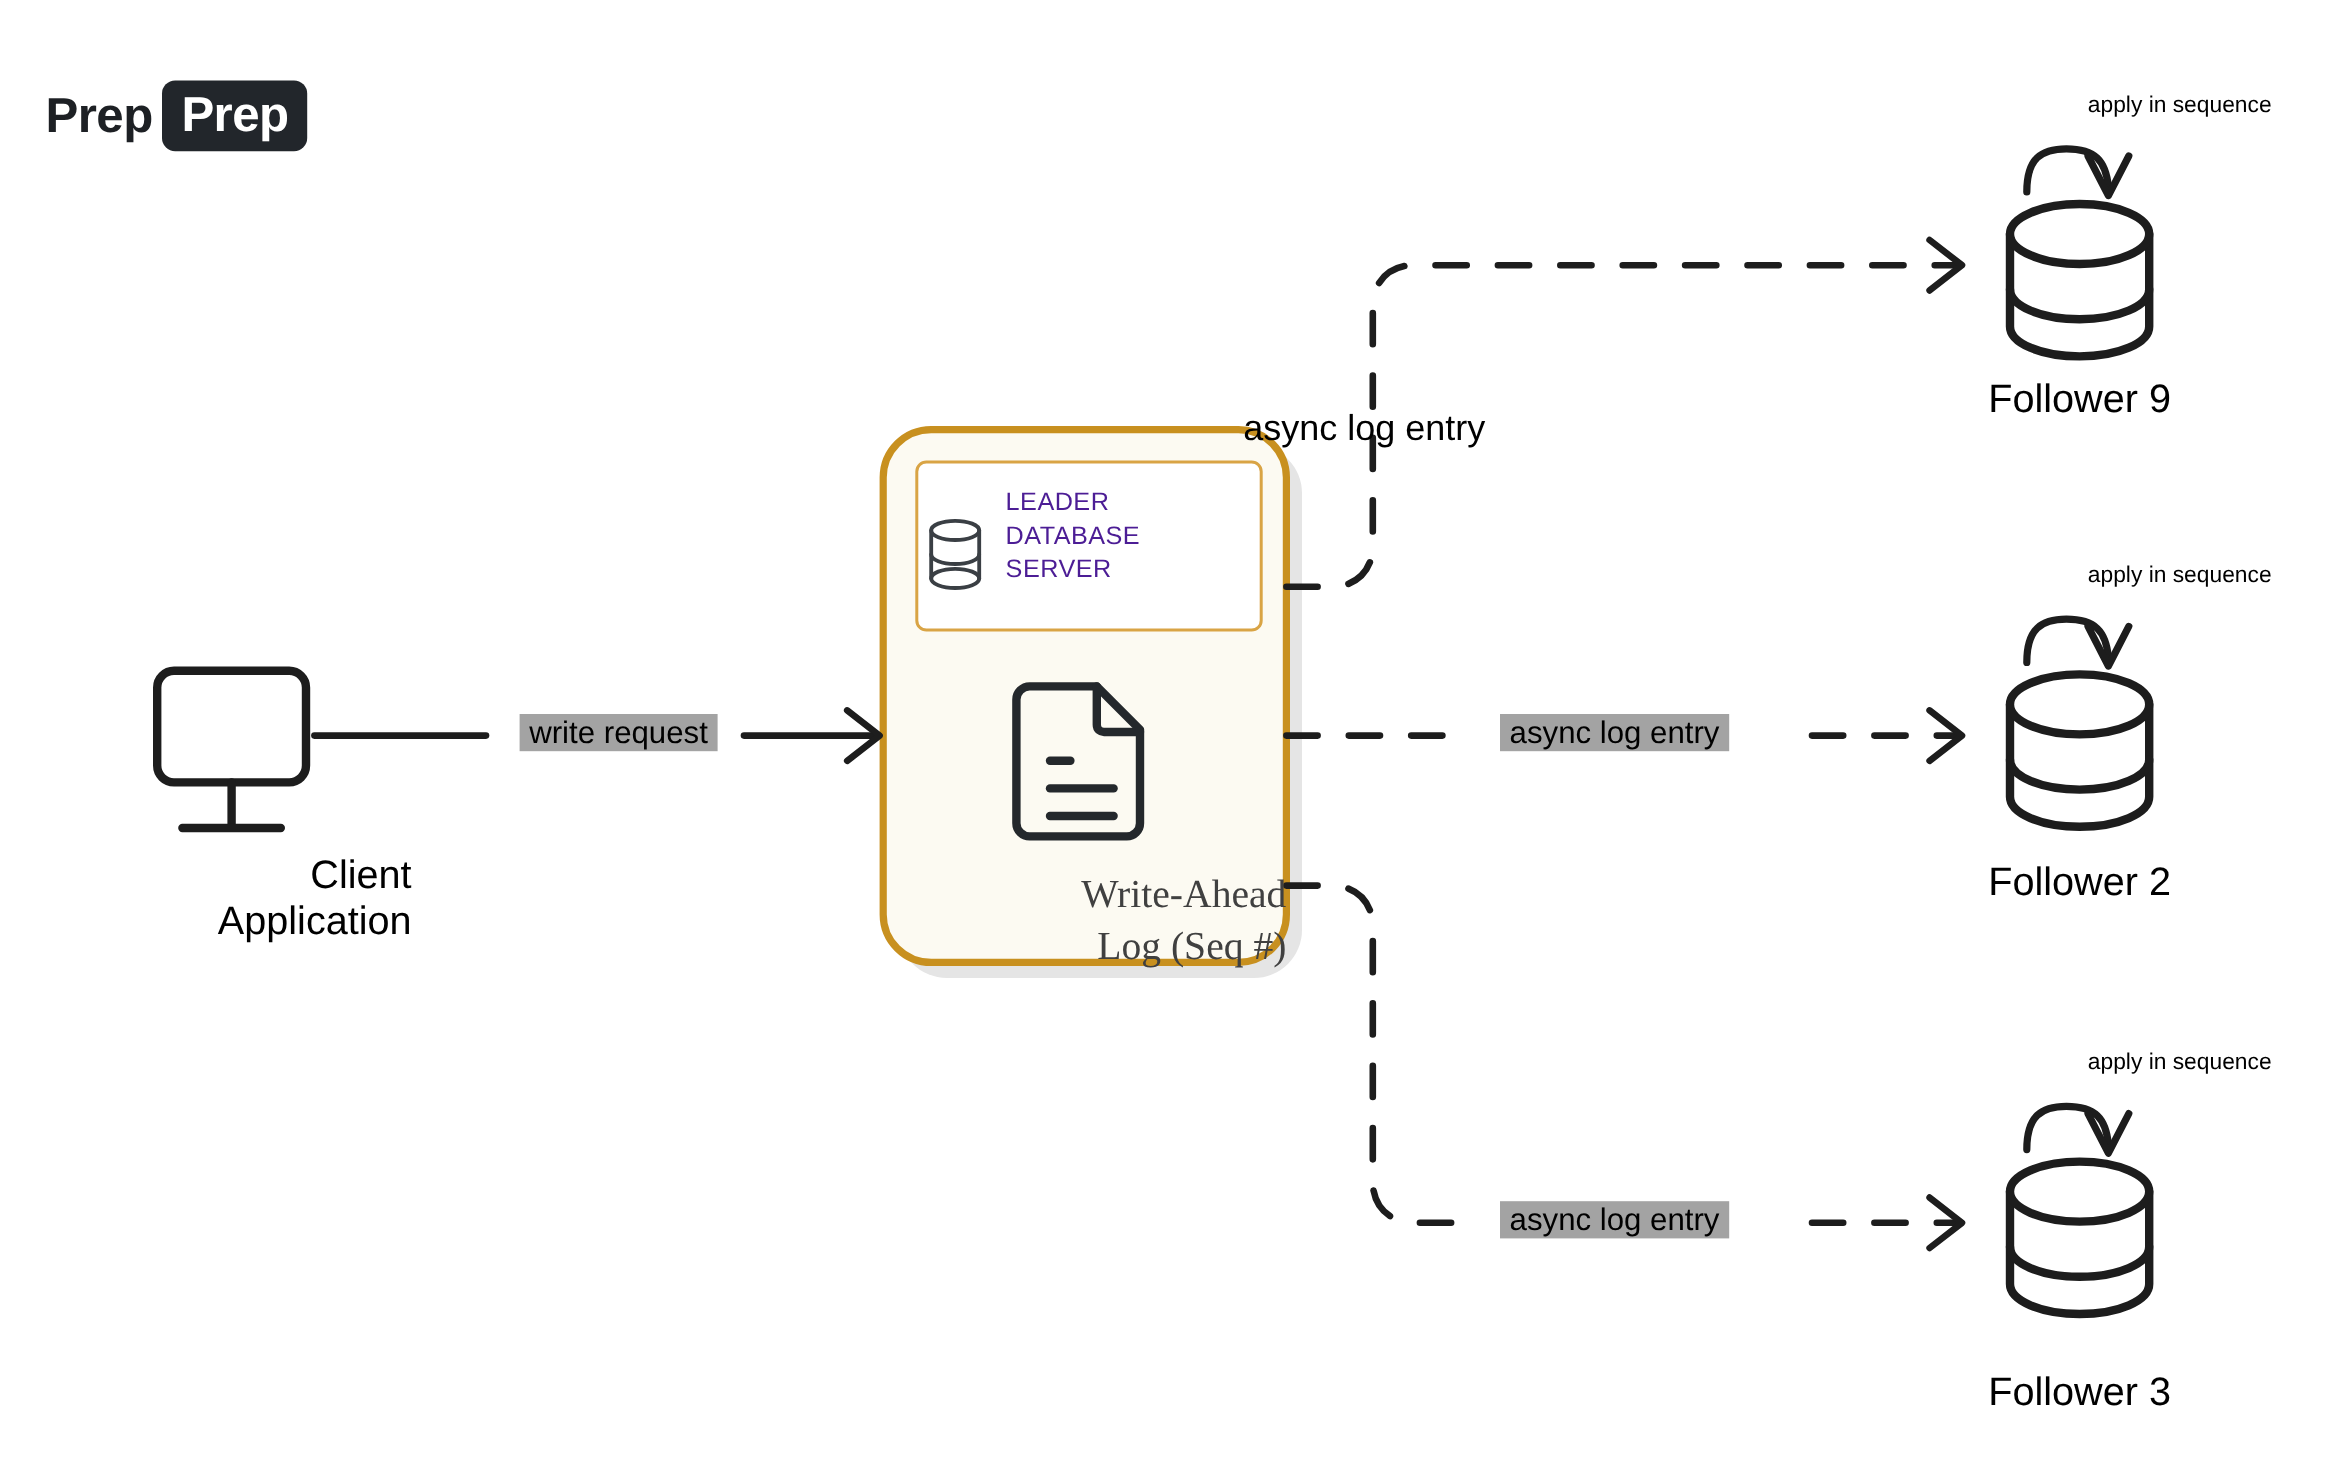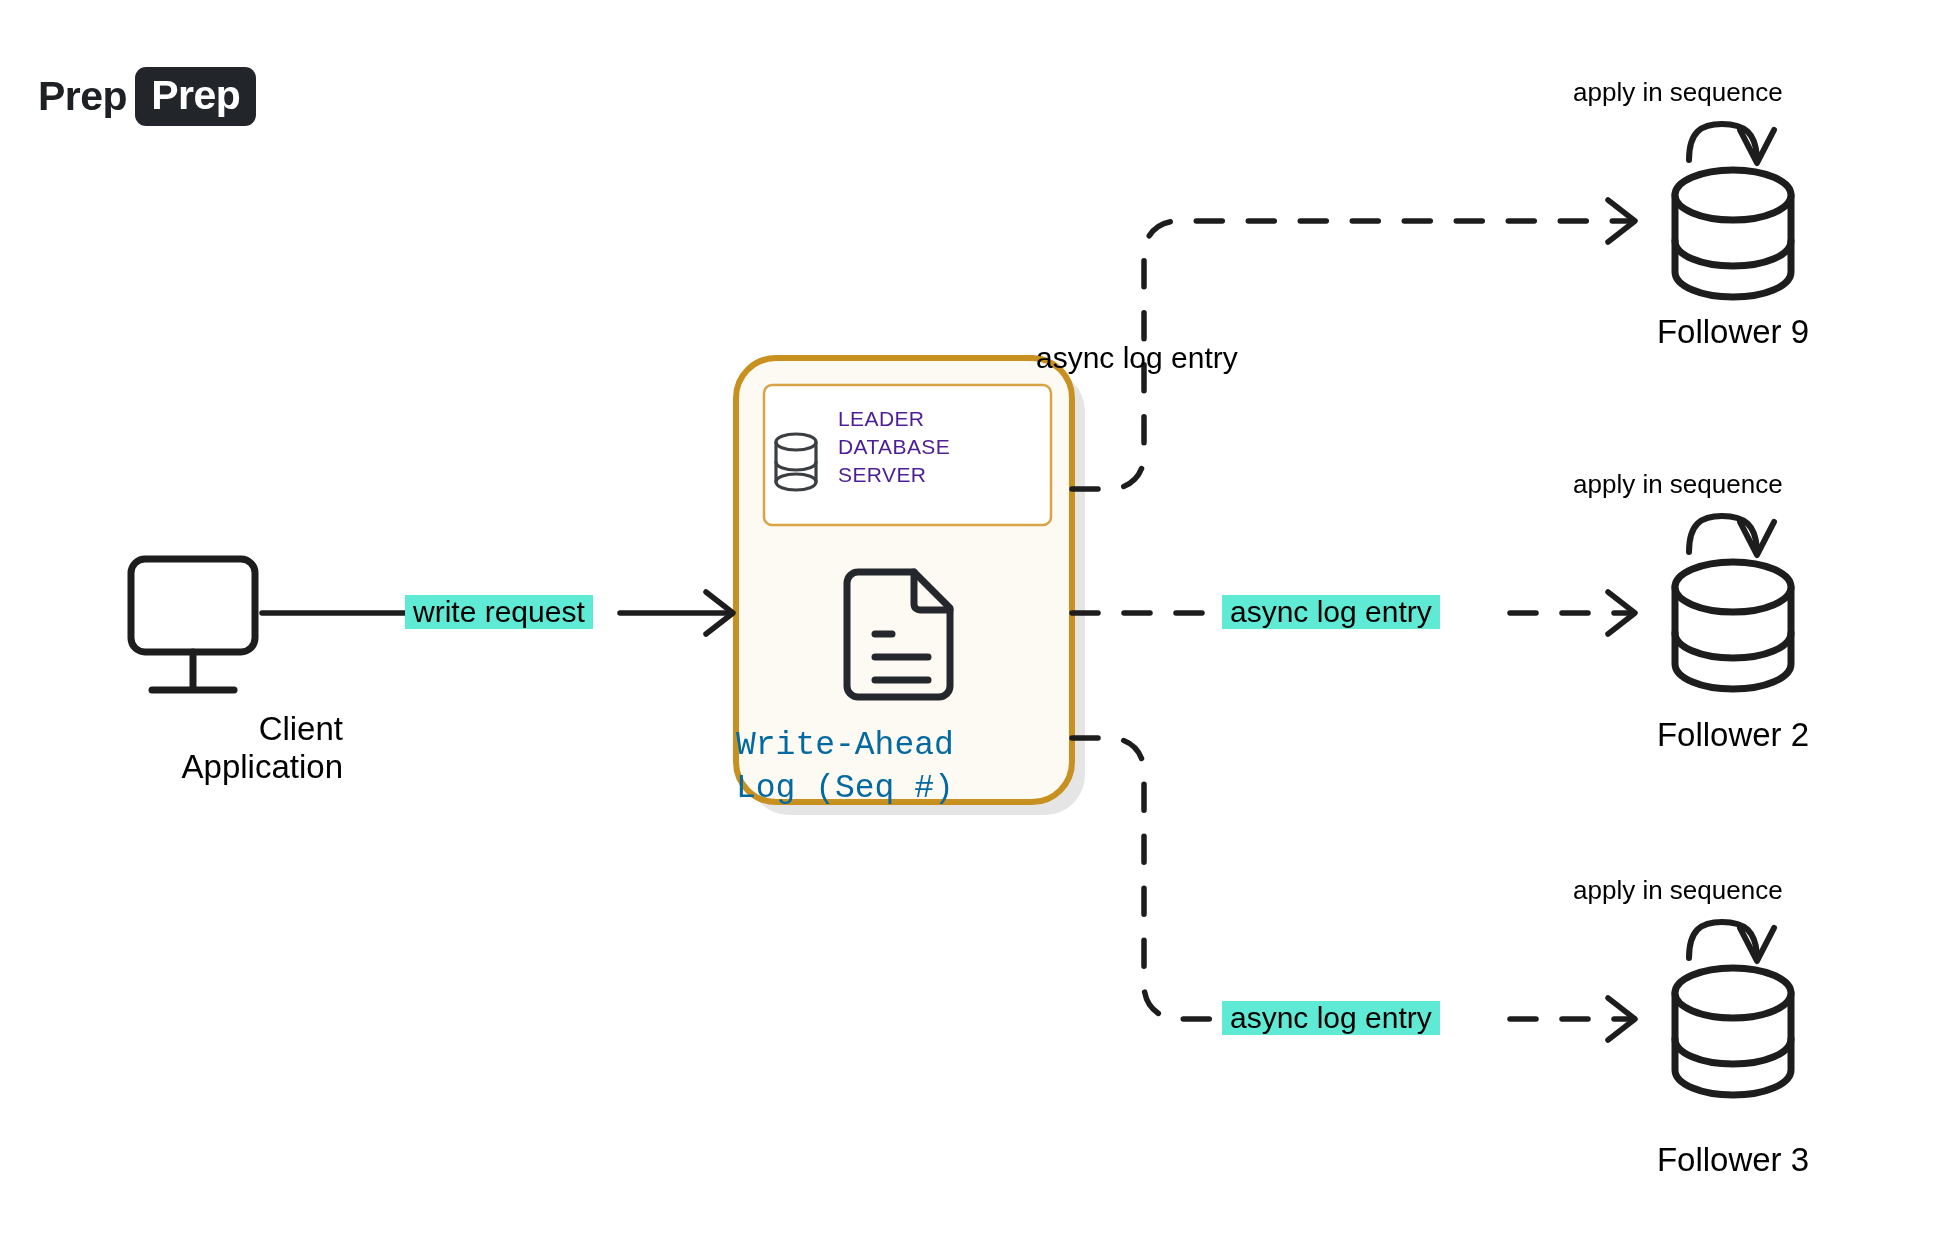--- a/index.html
+++ b/index.html
@@ -60,47 +60,48 @@
     position: absolute;
     font-family: "Liberation Sans", sans-serif;
     color: #000000;
     white-space: nowrap;
   }
   .lbl-node {
     font-size: 33px;
     text-align: center;
   }
   .lbl-edge {
-    font-size: 30px;
-    background: #5eead4;
+    font-size: 26px;
+    background: #a3a3a3;
     padding: 0 8px;
+    margin-left: 28px;
   }
   .lbl-edge-onbox {
     font-size: 30px;
     padding: 0 4px;
   }
   .lbl-loop {
-    font-size: 26px;
-    text-align: left;
+    font-size: 19px;
+    text-align: right;
   }
   .leader-inner-text {
     position: absolute;
     font-family: "Liberation Sans", sans-serif;
     font-size: 21px;
     color: #4c1d95;
     line-height: 1.33;
     letter-spacing: 0.4px;
     white-space: pre-line;
   }
   .wal-text {
     position: absolute;
-    font-family: Liberation Mono, monospace;
+    font-family: Liberation Serif, serif;
     font-size: 33px;
-    color: #0369a1;
-    text-align: left;
+    color: #404040;
+    text-align: right;
     line-height: 1.3;
     white-space: pre-line;
   }
 </style>
 </head>
 <body>
 
 <div id="stage">
 
   <div class="brand">

